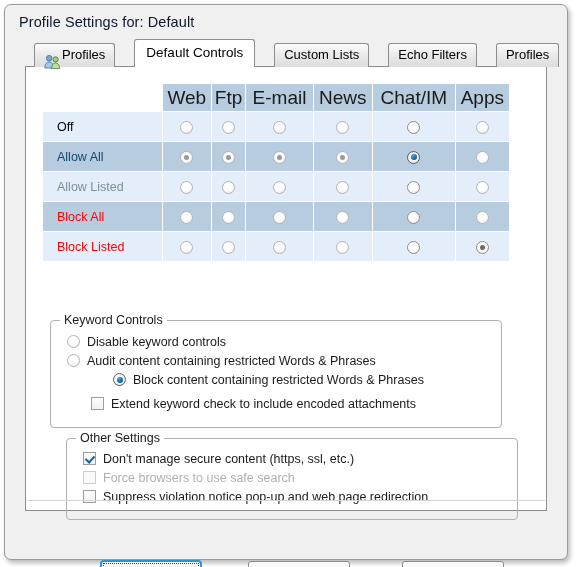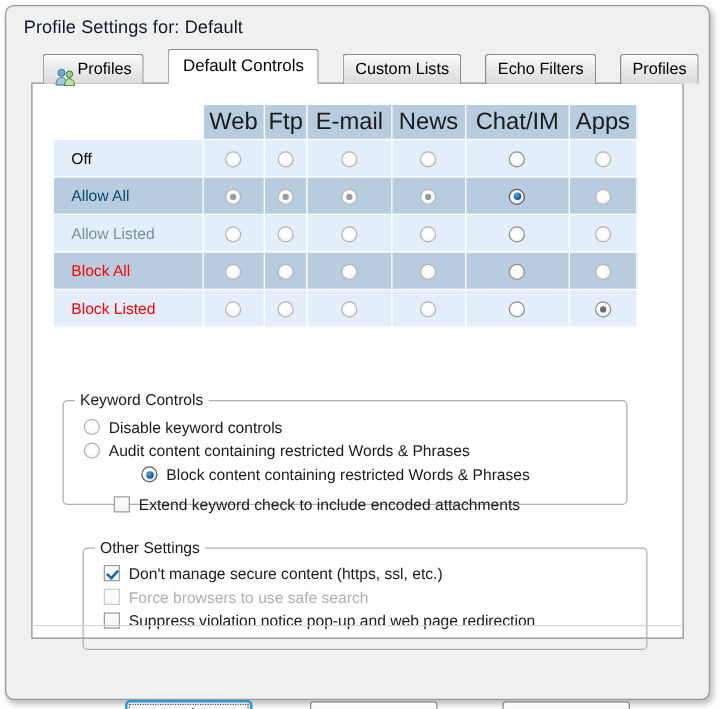--- a/index.html
+++ b/index.html
@@ -198,21 +198,21 @@
   .group-title {
     position: absolute;
     top: -8px;
     left: 9px;
     background: #ffffff;
     padding: 0 4px;
     font-size: 12.5px;
     color: #1a1a1a;
     white-space: nowrap;
   }
-  #keyword-group { left: 24px; top: 253px; width: 452px; height: 84px; }
+  #keyword-group { left: 24px; top: 253px; width: 452px; height: 108px; }
   #other-group   { left: 24px; top: 371px; width: 452px; height: 82px; margin-left: 16px; }
 
   .opt-row {
     position: absolute;
     display: flex;
     font-size: 12.5px;
     color: #1a1a1a;
     white-space: nowrap;
     cursor: default;
   }

